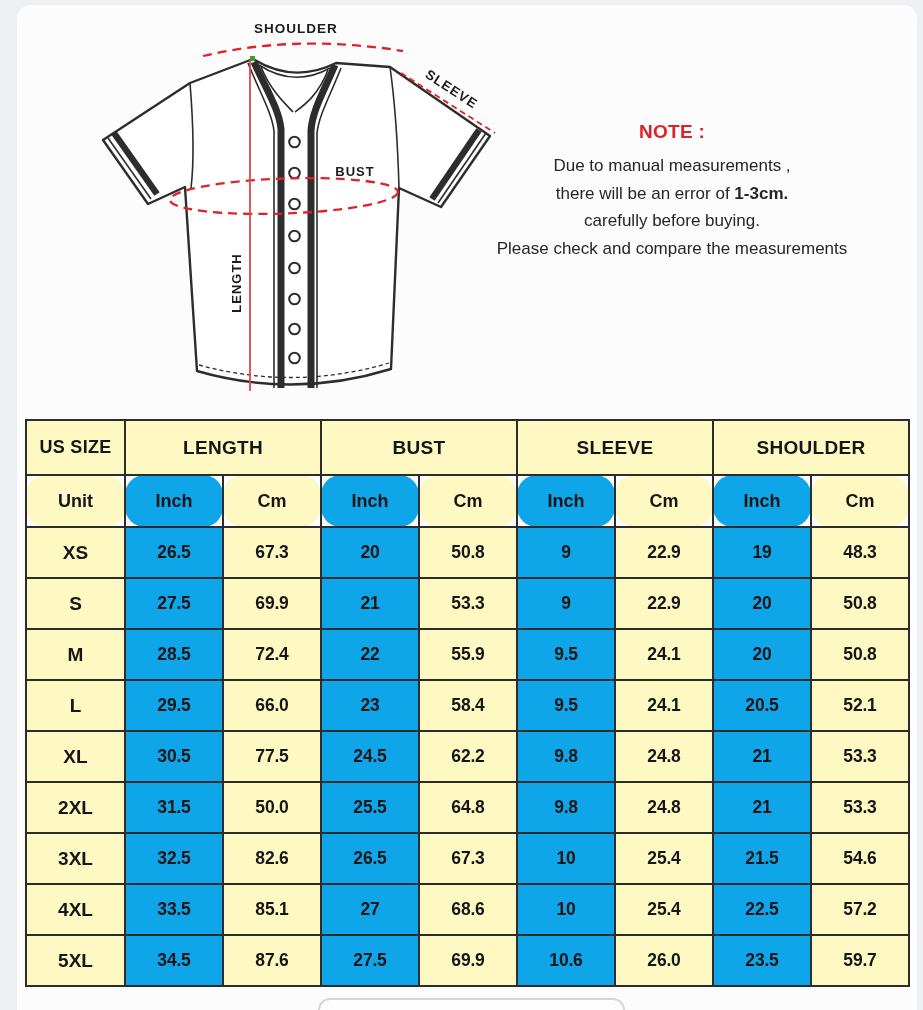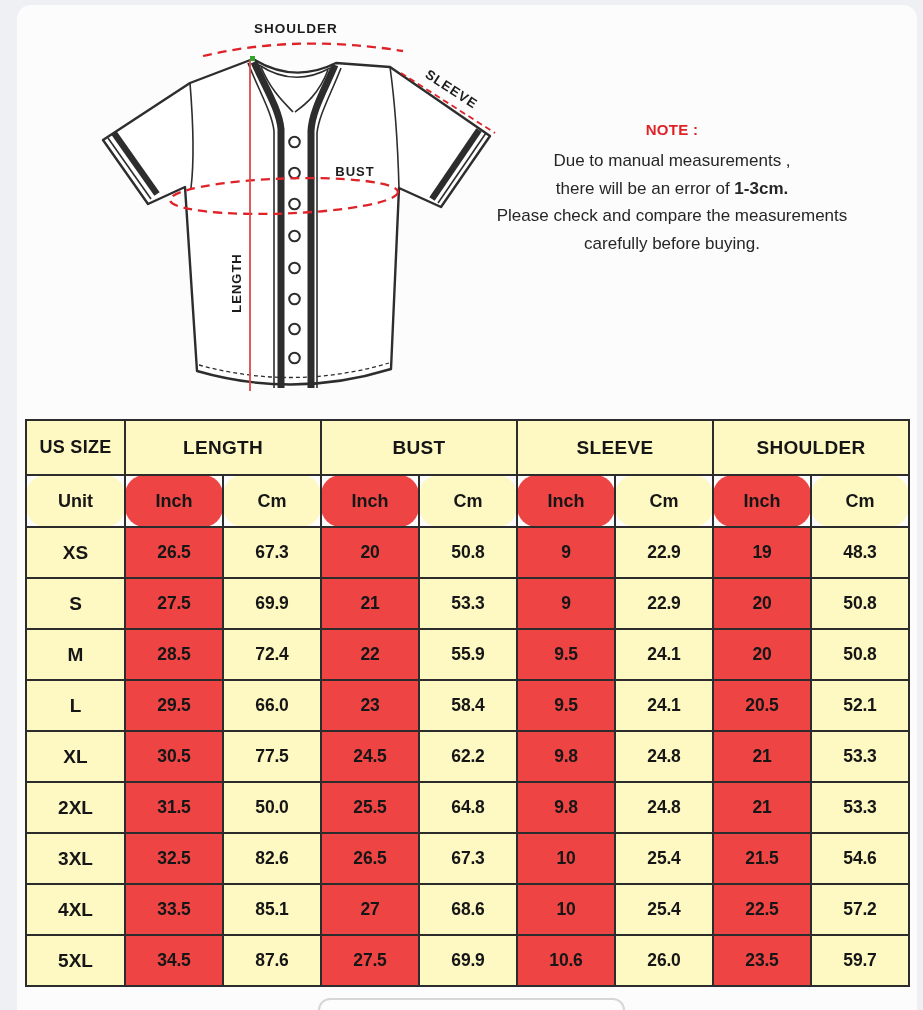--- a/index.html
+++ b/index.html
@@ -23,34 +23,34 @@
   .red-dash{fill:none;stroke:var(--annotation-red);stroke-width:2.3;stroke-dasharray:9 6;}
   .red-dash-thin{fill:none;stroke:var(--annotation-red);stroke-width:1.8;stroke-dasharray:6 4;}
   .length-line{stroke:var(--length-line-red);stroke-width:1.8;}
   .marker{fill:var(--marker-green);}
   .svg-label{font-family:"Liberation Sans",sans-serif;font-weight:bold;fill:#1c1c1c;letter-spacing:1px;}
   
   .note{
     position:absolute;left:458px;top:121px;width:428px;
     text-align:center;color:#262626;font-size:17px;
   }
-  .note-title{color:var(--annotation-red);font-weight:bold;font-size:15px;margin-bottom:9px;letter-spacing:.3px;}
+  .note-title{color:var(--annotation-red);font-weight:bold;font-size:19px;margin-bottom:9px;letter-spacing:.3px;}
   .note-line{line-height:27.5px;}
   .note-line b{font-weight:bold;}
   
   .size-table{
     position:absolute;left:25px;top:419px;width:885px;
     border-collapse:collapse;table-layout:fixed;
   }
   .size-table .cell{
     border:2px solid #2c2c2c;text-align:center;vertical-align:middle;
     color:#161616;padding:0;overflow:hidden;
   }
   .size-table .g{background:#fef9c3;}
-  .size-table .w{background:#ef4444;}
+  .size-table .w{background:#0ea5e9;}
   .size-table .group{height:53px;font-size:19px;font-weight:bold;letter-spacing:.3px;}
   .size-table .group:first-child{width:97px;font-size:18px;}
   .size-table .unit{height:50px;font-size:18px;font-weight:bold;border-radius:20px;}
   .size-table tbody tr{height:51px;}
   .size-table .size{font-size:19px;font-weight:bold;text-align:center;}
   .size-table .val{font-size:17.5px;font-weight:bold;letter-spacing:-.2px;}
   
   .bottom-partial{
     position:absolute;left:318px;top:998px;width:303px;height:40px;
     background:#fdfdfd;border:2px solid #d6d6d6;border-radius:12px;
@@ -108,22 +108,22 @@
       <text class="svg-label" x="449" y="93" text-anchor="middle" font-size="13.5" transform="rotate(33 449 93)">SLEEVE</text>
       <text class="svg-label" x="355" y="176" text-anchor="middle" font-size="13">BUST</text>
       <text class="svg-label" x="236" y="288" text-anchor="middle" font-size="13" transform="rotate(-90 236 283)">LENGTH</text>
     </g>
   </svg>
 
   <div class="note">
     <div class="note-title">NOTE :</div>
     <div class="note-line">Due to manual measurements ,</div>
     <div class="note-line"><span>there will be an error of </span><b>1-3cm.</b></div>
+    <div class="note-line">carefully before buying.</div>
     <div class="note-line">Please check and compare the measurements</div>
-    <div class="note-line">carefully before buying.</div>
   </div>
 
   <table class="size-table">
     <thead>
       <tr>
           <th colspan="1" class="cell g group">US SIZE</th>
           <th colspan="2" class="cell g group">LENGTH</th>
           <th colspan="2" class="cell g group">BUST</th>
           <th colspan="2" class="cell g group">SLEEVE</th>
           <th colspan="2" class="cell g group">SHOULDER</th>

